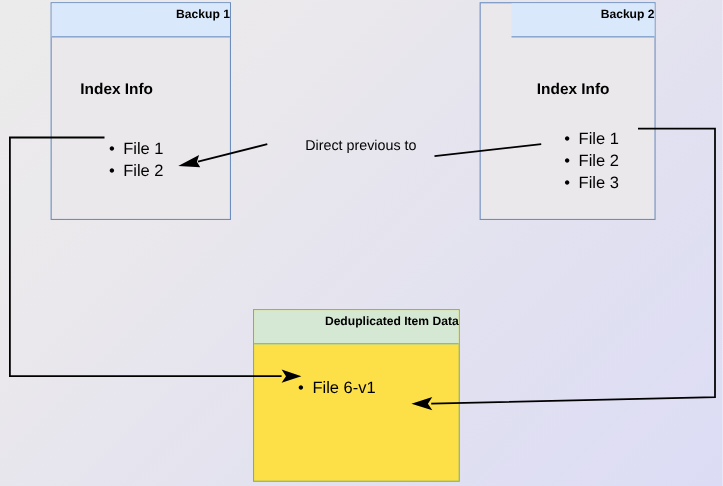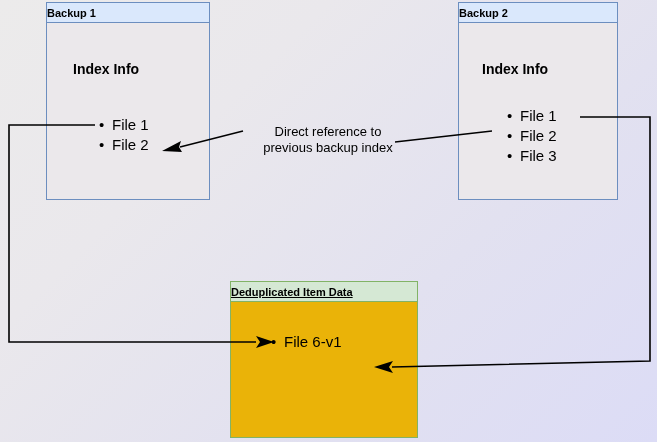--- a/index.html
+++ b/index.html
@@ -23,28 +23,27 @@
 
   
   .box {
     position: absolute;
     box-sizing: border-box;
     border: 1px solid #6c8ebf;
     background: #ebe8eb;
   }
   .box.green {
     border-color: #82b366;
-    background: #eab308;
-    text-decoration: underline;
+    background: #fde047;
   }
   .box-header {
     box-sizing: border-box;
-    height: 20px;
+    height: 31px;
     line-height: 20px;
-    text-align: left;
+    text-align: right;
     font-size: 11px;
     font-weight: bold;
     color: #000;
     background: #dae8fc;
     border-bottom: 1px solid #6c8ebf;
   }
   .box.green > .box-header {
     background: #d5e8d4;
     border-bottom-color: #82b366;
   }
@@ -119,21 +118,21 @@
     <div class="box-header">Backup 1</div>
     <div class="box-body">
       <div class="index-label" style="left:26px; top:38px;">Index Info</div>
       <ul class="file-list" style="left:52px; top:92px;">
         <li>File 1</li>
         <li>File 2</li>
       </ul>
     </div>
   </div>
 
-  <div class="box" style="left:458px; top:2px; width:160px; height:198px;">
+  <div class="box" style="left:436px; top:2px; width:160px; height:198px;padding-left:28px;">
     <div class="box-header">Backup 2</div>
     <div class="box-body">
       <div class="index-label" style="left:23px; top:38px;">Index Info</div>
       <ul class="file-list" style="left:48px; top:83px;">
         <li>File 1</li>
         <li>File 2</li>
         <li>File 3</li>
       </ul>
     </div>
   </div>
@@ -141,22 +140,21 @@
   <div class="box green" style="left:230px; top:281px; width:188px; height:157px;">
     <div class="box-header">Deduplicated Item Data</div>
     <div class="box-body">
       <ul class="file-list" style="left:40px; top:30px;">
         <li>File 6-v1</li>
       </ul>
     </div>
   </div>
 
   <div class="caption" style="left:248px; top:124px; width:160px;">
-    <div>Direct reference to</div>
-    <div>previous backup index</div>
+    <div>Direct previous to</div>
   </div>
 
   <svg id="connectors" viewBox="0 0 657 442" width="657" height="442">
 
     <path class="conn" d="M 95 125 L 9 125 L 9 342 L 256 342"></path>
     <polygon class="conn-head" points="274,342 256,336 260,342 256,348"></polygon>
 
     <path class="conn" d="M 580 117 L 650 117 L 650 361 L 392 367"></path>
     <polygon class="conn-head" points="374,367 393,361 389,367 393,373"></polygon>
 

